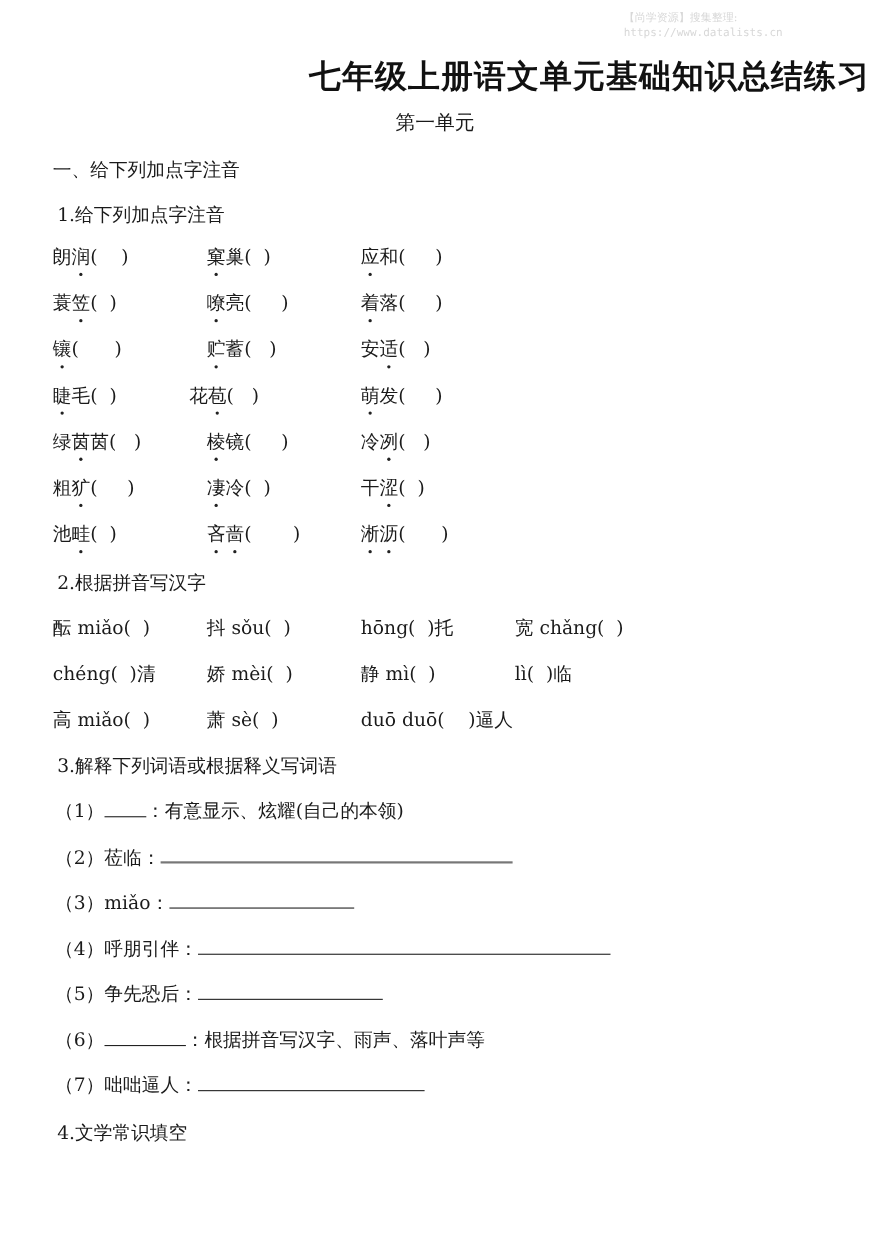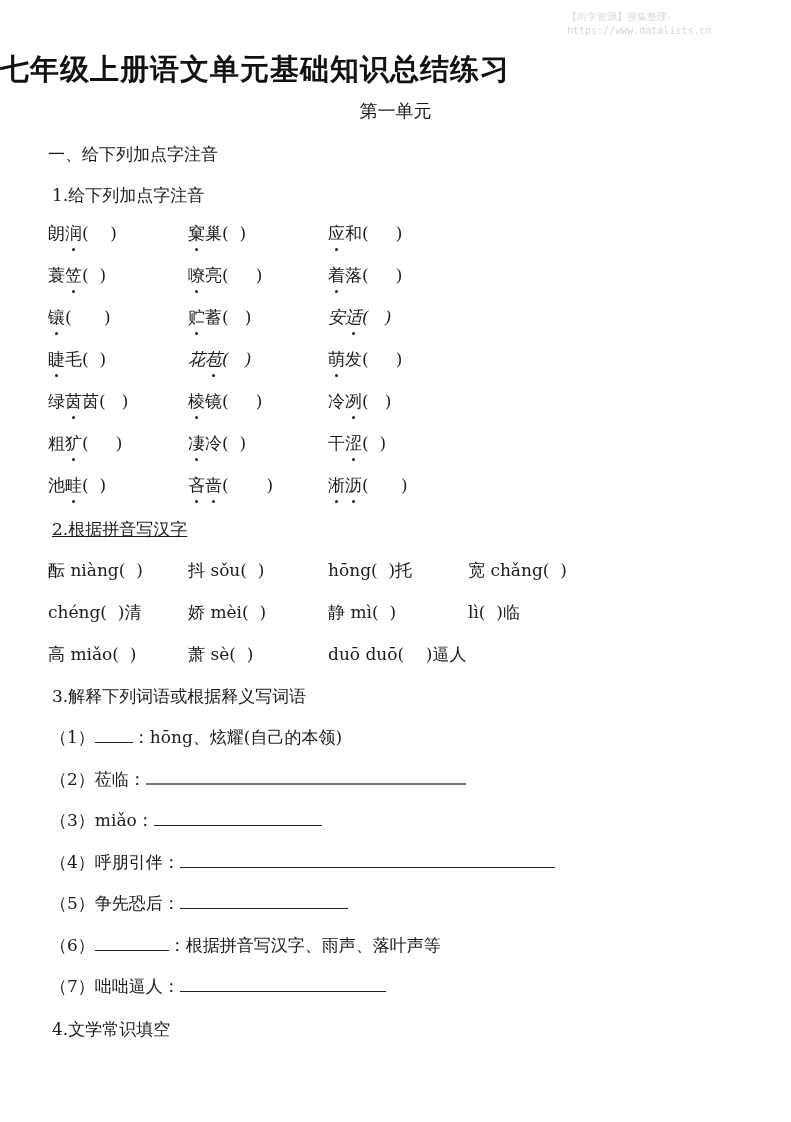--- a/index.html
+++ b/index.html
@@ -1,21 +1,21 @@
 <!DOCTYPE html>
 <html><head>
 <meta charset="utf-8">
 <style>
   html, body { margin:0; padding:0; background:#ffffff; }
   body { width:791px; height:1122px; position:relative; overflow:hidden;
          font-family:"DejaVu Serif","Liberation Serif",serif; color:#1a1a1a; }
   .watermark { position:absolute; right:24px; top:10px; width:200px; text-align:left;
                font-size:10px; color:#d8d8d8; line-height:14px; }
   .watermark .url { font-family:"DejaVu Sans Mono","Liberation Mono",monospace; font-size:10px; }
-  .title { position:absolute; left:0; width:791px; top:50px; text-align:left;
+  .title { position:absolute; left:0; width:791px; top:50px; text-align:right;
            font-size:29px; font-weight:bold; letter-spacing:1px; color:#111;
            font-family:"DejaVu Sans","Liberation Sans",sans-serif; }
   .subtitle { position:absolute; left:0; width:791px; top:99px; text-align:center; font-size:18px; }
   .line { position:absolute; left:48px; font-size:17px; white-space:nowrap; }
   .sec { font-size:17px; }
   .grid-row { position:absolute; left:48px; height:30px; font-size:17px; }
   .cell { position:absolute; top:0; white-space:nowrap; }
   .ch { position:relative; display:inline-block; }
   .ch.dot::after { content:""; position:absolute; left:50%; bottom:-6px; width:3px; height:3px;
                    margin-left:-1.5px; background:#222; border-radius:50%; }
@@ -44,68 +44,68 @@
       <span class="cell" style="left: 280px;"><span class="ch dot">应</span><span class="ch">和</span><span class="paren" style="white-space: pre;">(     )</span></span>
     </div>
     <div class="grid-row" style="top: 264px;">
       <span class="cell" style="left: 0px;"><span class="ch">蓑</span><span class="ch dot">笠</span><span class="paren" style="white-space: pre;">(  )</span></span>
       <span class="cell" style="left: 140px;"><span class="ch dot">嘹</span><span class="ch">亮</span><span class="paren" style="white-space: pre;">(     )</span></span>
       <span class="cell" style="left: 280px; text-decoration: underline;"><span class="ch dot">着</span><span class="ch">落</span><span class="paren" style="white-space: pre;">(     )</span></span>
     </div>
     <div class="grid-row" style="top: 306px;">
       <span class="cell" style="left: 0px;"><span class="ch dot">镶</span><span class="paren" style="white-space: pre;">(      )</span></span>
       <span class="cell" style="left: 140px;"><span class="ch dot">贮</span><span class="ch">蓄</span><span class="paren" style="white-space: pre;">(   )</span></span>
-      <span class="cell" style="left: 280px; font-style: italic;"><span class="ch">安</span><span class="ch dot">适</span><span class="paren" style="white-space: pre;">(   )</span></span>
+      <span class="cell" style="left: 280px;"><span class="ch">安</span><span class="ch dot">适</span><span class="paren" style="white-space: pre;">(   )</span></span>
     </div>
     <div class="grid-row" style="top: 348px;">
       <span class="cell" style="left: 0px;"><span class="ch dot">睫</span><span class="ch">毛</span><span class="paren" style="white-space: pre;">(  )</span></span>
-      <span class="cell" style="left: 140px; font-style: italic;"><span class="ch">花</span><span class="ch dot">苞</span><span class="paren" style="white-space: pre;">(   )</span></span>
+      <span class="cell" style="left: 124px;"><span class="ch">花</span><span class="ch dot">苞</span><span class="paren" style="white-space: pre;">(   )</span></span>
       <span class="cell" style="left: 280px;"><span class="ch dot">萌</span><span class="ch">发</span><span class="paren" style="white-space: pre;">(     )</span></span>
     </div>
     <div class="grid-row" style="top: 390px;">
       <span class="cell" style="left: 0px;"><span class="ch">绿</span><span class="ch dot">茵</span><span class="ch">茵</span><span class="paren" style="white-space: pre;">(   )</span></span>
       <span class="cell" style="left: 140px;"><span class="ch dot">棱</span><span class="ch">镜</span><span class="paren" style="white-space: pre;">(     )</span></span>
       <span class="cell" style="left: 280px;"><span class="ch">冷</span><span class="ch dot">冽</span><span class="paren" style="white-space: pre;">(   )</span></span>
     </div>
     <div class="grid-row" style="top: 432px;">
       <span class="cell" style="left: 0px;"><span class="ch">粗</span><span class="ch dot">犷</span><span class="paren" style="white-space: pre;">(     )</span></span>
       <span class="cell" style="left: 140px; text-align: center;"><span class="ch dot">凄</span><span class="ch">冷</span><span class="paren" style="white-space: pre;">(  )</span></span>
       <span class="cell" style="left: 280px;"><span class="ch">干</span><span class="ch dot">涩</span><span class="paren" style="white-space: pre;">(  )</span></span>
     </div>
     <div class="grid-row" style="top: 474px;">
       <span class="cell" style="left: 0px;"><span class="ch">池</span><span class="ch dot">畦</span><span class="paren" style="white-space: pre;">(  )</span></span>
       <span class="cell" style="left: 140px;"><span class="ch dot">吝</span><span class="ch dot">啬</span><span class="paren" style="white-space: pre;">(       )</span></span>
       <span class="cell" style="left: 280px;"><span class="ch dot">淅</span><span class="ch dot">沥</span><span class="paren" style="white-space: pre;">(      )</span></span>
     </div>
   </div>
 
-<div class="line" style="top:518px;left:52px;text-decoration:underline;">2.根据拼音写汉字</div>
+<div class="line" style="top:518px;left:52px;">2.根据拼音写汉字</div>
 <div id="q2-grid">
     <div class="grid-row" style="top: 559px;">
-      <span class="cell" style="left: 0px; white-space: pre;">酝 niàng(  )</span>
+      <span class="cell" style="left: 0px; white-space: pre;">酝 miǎo(  )</span>
       <span class="cell" style="left: 140px; white-space: pre;">抖 sǒu(  )</span>
       <span class="cell" style="left: 280px; white-space: pre;">hōng(  )托</span>
       <span class="cell" style="left: 420px; white-space: pre;">宽 chǎng(  )</span>
     </div>
     <div class="grid-row" style="top: 601px;">
       <span class="cell" style="left: 0px; white-space: pre;">chéng(  )清</span>
       <span class="cell" style="left: 140px; white-space: pre;">娇 mèi(  )</span>
       <span class="cell" style="left: 280px; white-space: pre;">静 mì(  )</span>
       <span class="cell" style="left: 420px; white-space: pre;">lì(  )临</span>
     </div>
     <div class="grid-row" style="top: 643px;">
       <span class="cell" style="left: 0px; white-space: pre;">高 miǎo(  )</span>
       <span class="cell" style="left: 140px; white-space: pre;">萧 sè(  )</span>
       <span class="cell" style="left: 280px; white-space: pre;">duō duō(    )逼人</span>
     </div>
   </div>
 
 <div class="line" style="top:685px;left:52px;">3.解释下列词语或根据释义写词语</div>
 <div id="q3-list">
-    <div class="line" style="left: 50px; top: 726px;"><span>（1）</span><span class="blank" style="width: 38px;"></span><span>：hōng、炫耀(自己的本领)</span></div>
+    <div class="line" style="left: 50px; top: 726px;"><span>（1）</span><span class="blank" style="width: 38px;"></span><span>：有意显示、炫耀(自己的本领)</span></div>
     <div class="line" style="left: 50px; top: 767.5px;"><span>（2）</span><span>莅临：</span><span class="blank gray" style="width: 320px;"></span></div>
     <div class="line" style="left: 50px; top: 809px;"><span>（3）</span><span>miǎo：</span><span class="blank" style="width: 168px;"></span></div>
     <div class="line" style="left: 50px; top: 850.5px;"><span>（4）</span><span>呼朋引伴：</span><span class="blank" style="width: 375px;"></span></div>
     <div class="line" style="left: 50px; top: 892px;"><span>（5）</span><span>争先恐后：</span><span class="blank" style="width: 168px;"></span></div>
     <div class="line" style="left: 50px; top: 933.5px;"><span>（6）</span><span class="blank" style="width: 74px;"></span><span>：根据拼音写汉字、雨声、落叶声等</span></div>
     <div class="line" style="left: 50px; top: 975px;"><span>（7）</span><span>咄咄逼人：</span><span class="blank" style="width: 206px;"></span></div>
   </div>
 
 <div class="line" style="top:1018px;left:52px;">4.文学常识填空</div>
 

